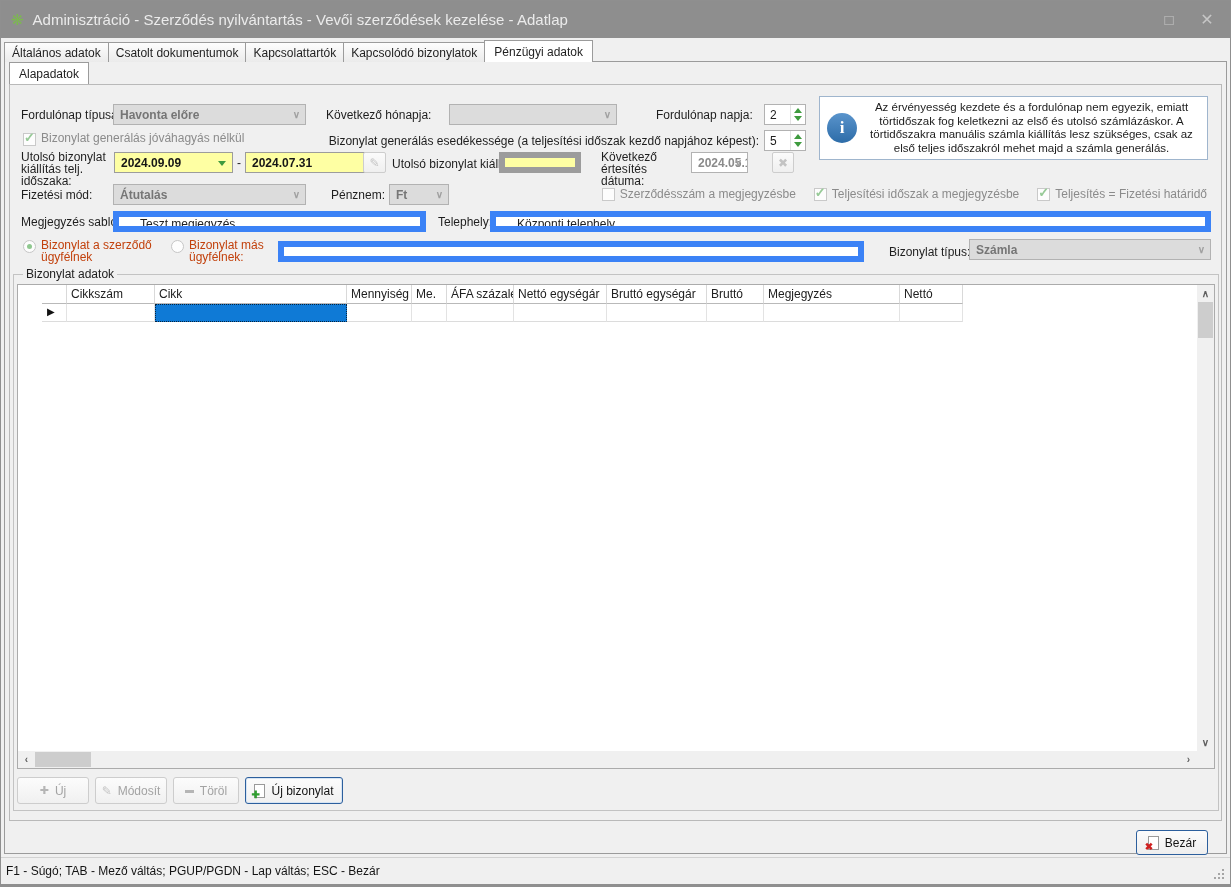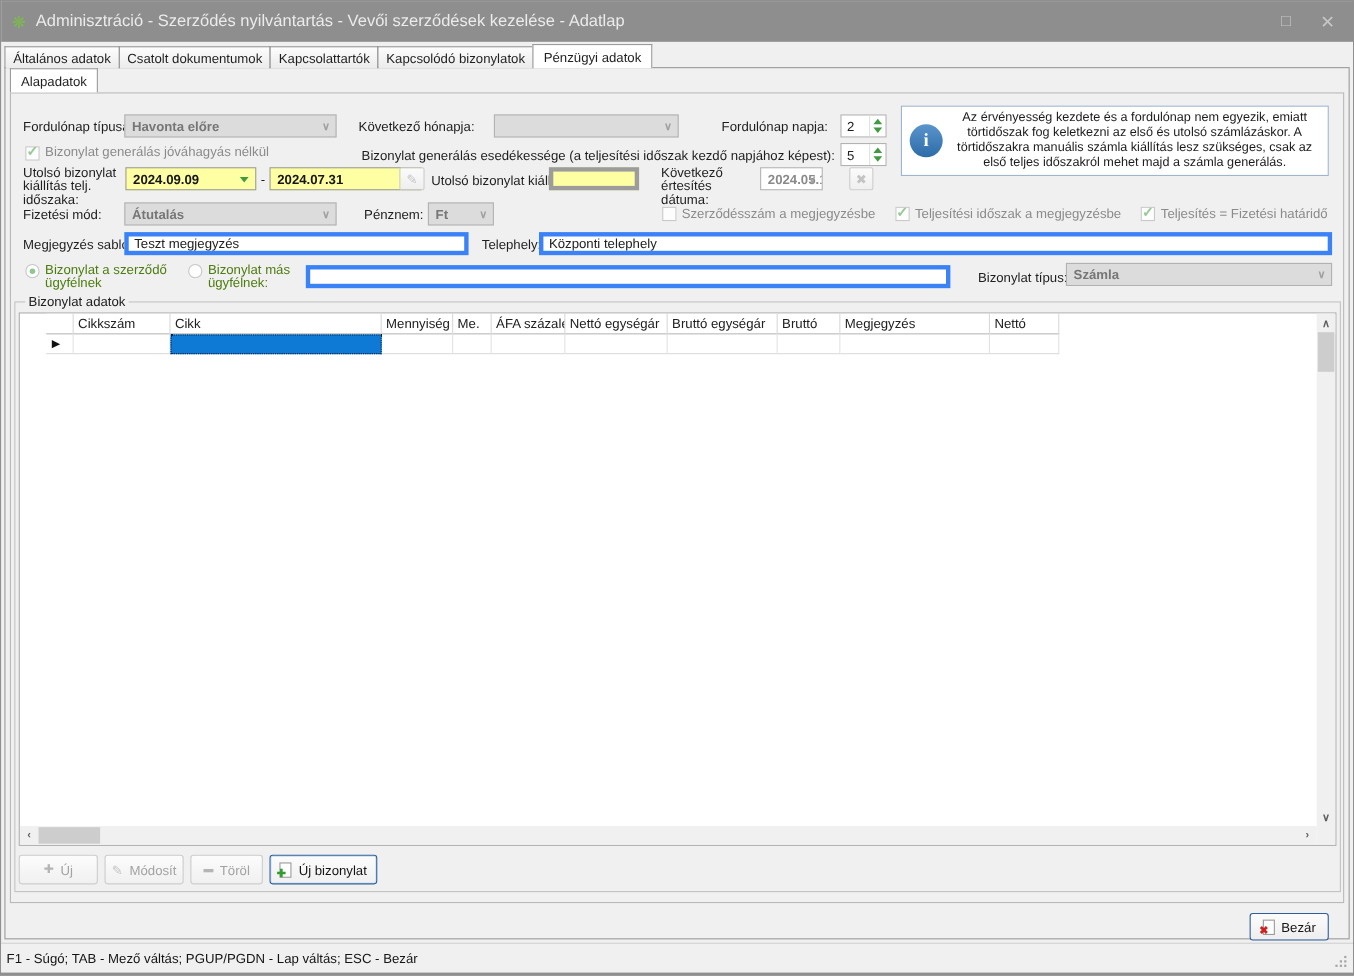--- a/index.html
+++ b/index.html
@@ -34,34 +34,34 @@
   .lbl.multi { white-space:pre-line; line-height:12px; }
 
   
   .combo { position:absolute; z-index:4; height:21px; border:1px solid #b2b2b2; background:#dcdcdc;
            color:#767676; display:flex; align-items:center; padding:0 18px 0 6px; white-space:nowrap; overflow:hidden;font-weight:bold; }
   .combo .chev { position:absolute; right:5px; top:4px; font-size:10px; color:#a0a0a0; }
   .combo.white { background:#fff; color:#8a8a8a; }
   .combo.yellow { background:#feffa3; border-color:#9c9c9c; color:#161616; }
   .tri-dn { position:absolute; right:6px; top:8px; width:0; height:0;
             border-left:4px solid transparent; border-right:4px solid transparent; border-top:5px solid #3e9b3e; }
-  .input { position:absolute; z-index:4; border:4px solid #3b82f6; background:#fff;
-           display:flex; align-items:flex-end; padding:0 5px; white-space:nowrap; overflow:hidden; }
+  .input { position:absolute; z-index:4; border:6px solid #3b82f6; background:#fff;
+           display:flex; align-items:flex-start; padding:0 21px; white-space:nowrap; overflow:hidden; }
   .input.yellow { background:#feffa3; border-color:#9c9c9c; }
   .spin { position:absolute; z-index:4; height:21px; border:1px solid #b2b2b2; background:#fff; display:flex; }
   .spin .val { flex:1; padding:3px 0 0 5px; }
   .spin .arr { width:15px; display:flex; flex-direction:column; align-items:center; justify-content:center; gap:3px;
                border-left:1px solid #e3e3e3; }
   .tu { width:0; height:0; border-left:4px solid transparent; border-right:4px solid transparent; border-bottom:5px solid #3e9b3e; }
   .td { width:0; height:0; border-left:4px solid transparent; border-right:4px solid transparent; border-top:5px solid #3e9b3e; }
 
   .chk { display:flex; align-items:flex-start; gap:5px; color:#8b8b8b; white-space:nowrap; }
   .cb { width:13px; height:13px; border:1px solid #c9c9c9; background:#fdfdfd; position:relative; flex-shrink:0; margin-top:1px; }
   .cb .mark { position:absolute; top:-4px; left:0px; font-size:13px; font-weight:bold; color:#97ca97; }
-  .radio { position:absolute; z-index:4; display:flex; gap:5px; color:#4d7c0f; }
+  .radio { position:absolute; z-index:4; display:flex; gap:5px; color:#c2410c; }
   .rb { width:13px; height:13px; border:1px solid #c6c6c6; border-radius:50%; background:#fdfdfd;
         position:relative; flex-shrink:0; margin-top:1px; }
   .rb .dot { position:absolute; left:3px; top:3px; width:5px; height:5px; border-radius:50%; background:#8fc88f; }
   .rlbl { white-space:pre-line; line-height:12px; }
 
   .minibtn { position:absolute; z-index:4; background:linear-gradient(#fbfbfb,#efefef); border:1px solid #cdcdcd;
              border-radius:2px; display:flex; align-items:center; justify-content:center; color:#c3c3c3; font-size:12px; }
 
   .infobox { position:absolute; z-index:4; border:1px solid #9fb5cd; background:#fff;
              display:flex; align-items:center; gap:9px; padding:4px 10px 4px 7px; }

